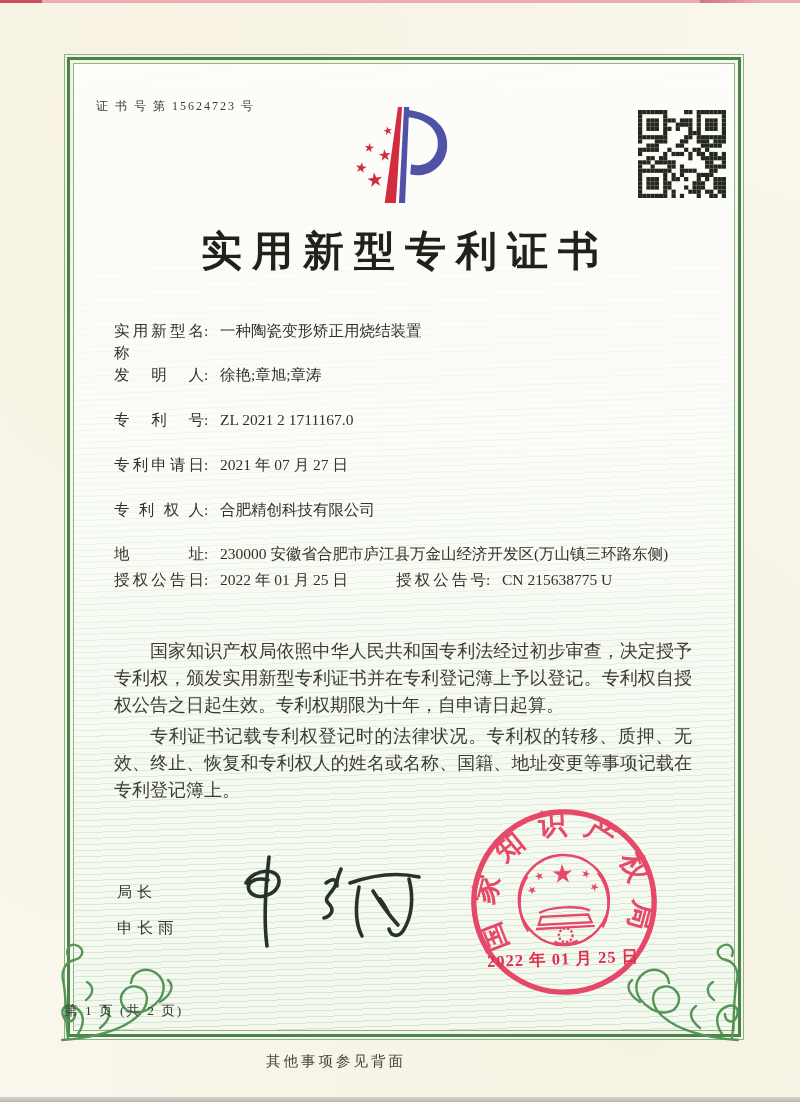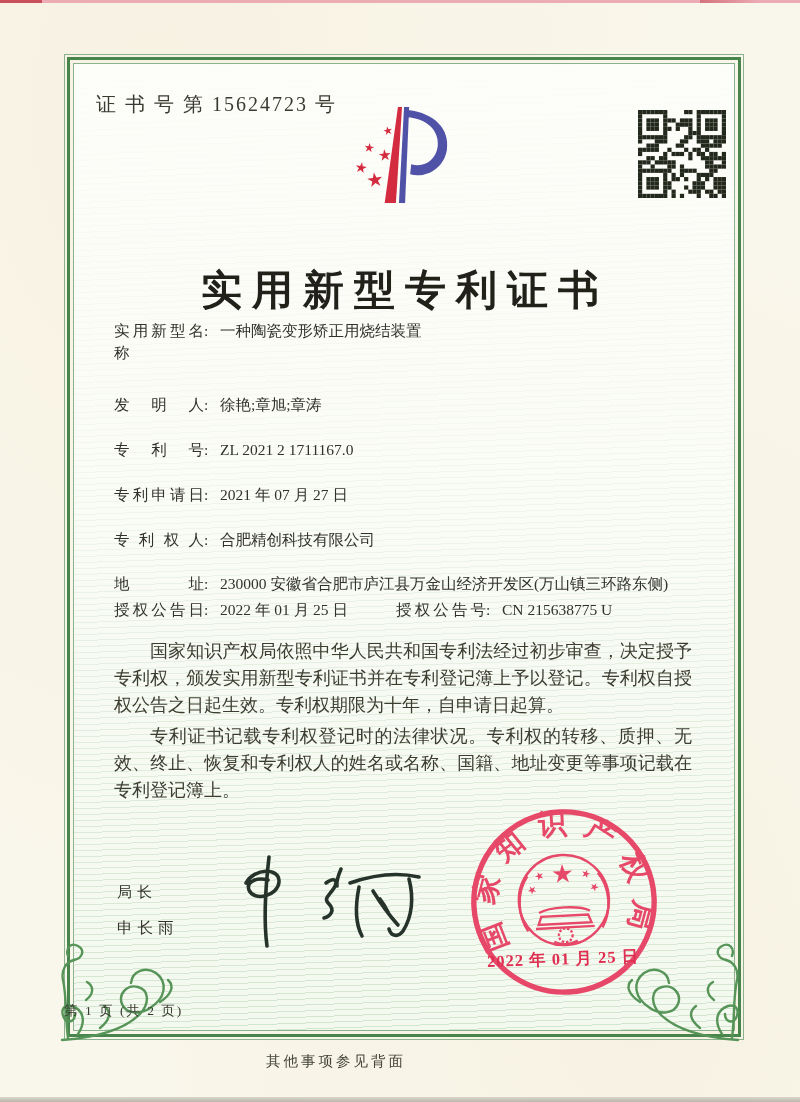--- a/index.html
+++ b/index.html
@@ -22,33 +22,33 @@
   .frame-inner{position:absolute;inset:3px;border:1px solid #8ab28c;
     background:
       linear-gradient(180deg, rgba(253,253,249,0.96) 0%, rgba(253,253,249,0.75) 40%, rgba(250,252,246,0.35) 70%, rgba(248,252,244,0) 100%),
       repeating-linear-gradient(178deg, rgba(122,178,124,0.28) 0px, rgba(122,178,124,0.28) 1px, rgba(255,255,255,0) 1px, rgba(255,255,255,0) 6px),
       #f4f9ef;}
   .flourish{position:absolute;top:942px;width:132px;height:104px;}
   .flourish.left{left:56px;}
   .flourish.right{left:612px;transform:scaleX(-1);}
   .flourish path{stroke:#569458;stroke-width:2.4;fill:none;stroke-linecap:round;}
 
-  .cert-no{position:absolute;left:96px;top:91px;font-size:20px;letter-spacing:2px;color:#3a3a30;}
+  .cert-no{position:absolute;left:96px;top:98px;font-size:12px;letter-spacing:2px;color:#3a3a30;}
   .logo{position:absolute;left:350px;top:104px;}
   .qr{position:absolute;left:638px;top:110px;}
   .title{position:absolute;left:64px;top:224px;width:682px;text-align:center;
-    font-size:41px;font-weight:700;letter-spacing:10px;color:#21211a;margin-top:39px;}
+    font-size:41px;font-weight:700;letter-spacing:10px;color:#21211a;}
 
   .fields{position:absolute;left:114px;top:320px;width:582px;font-size:15.5px;line-height:22px;}
   .frow{display:flex;align-items:flex-start;}
   .flabel{display:inline-block;width:90px;text-align:justify;text-align-last:justify;flex:none;}
   .fcolon{width:16px;flex:none;}
   .fvalue{flex:1;}
   .grant-val{flex:none;width:176px;}
-  .mb30{margin-bottom:30px}.mb23{margin-bottom:23px}.mb22{margin-bottom:22px}.mb4{margin-bottom:4px}
+  .mb30{}.mb23{margin-bottom:23px}.mb22{margin-bottom:22px}.mb4{margin-bottom:4px}
 
   .body-paras{position:absolute;left:114px;top:638px;width:578px;}
   .body-paras p{margin:0 0 4px 0;font-size:18px;line-height:27px;text-indent:2em;
     text-align:justify;color:#3c3c30;}
 
   .sig-title{position:absolute;left:117px;top:883px;font-size:15px;letter-spacing:5px;}
   .sig-name{position:absolute;left:117px;top:918px;font-size:15.5px;letter-spacing:5px;}
   .signature-svg{position:absolute;left:222px;top:853px;}
   .signature-svg path{stroke:#26332a;stroke-width:3.6;fill:none;stroke-linecap:round;stroke-linejoin:round;}
 

